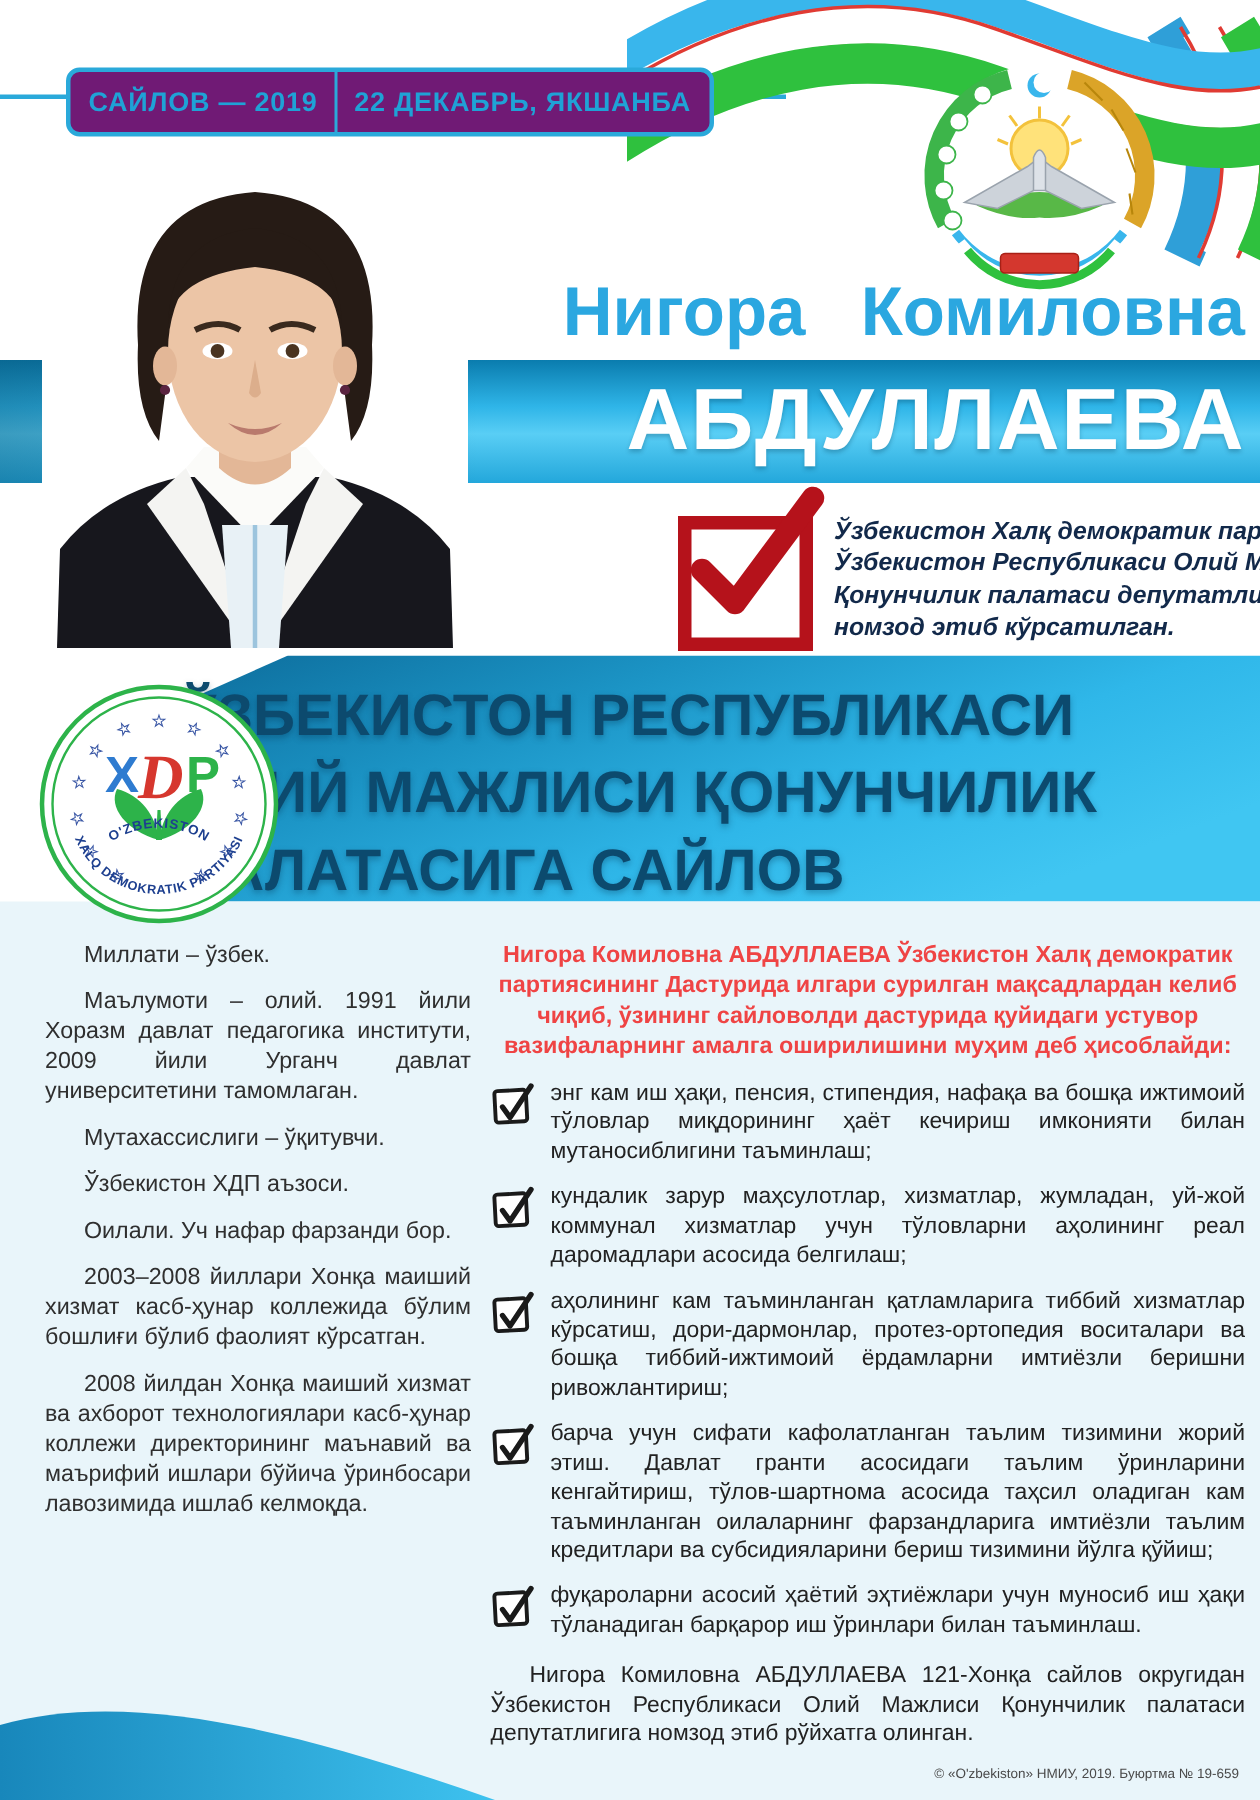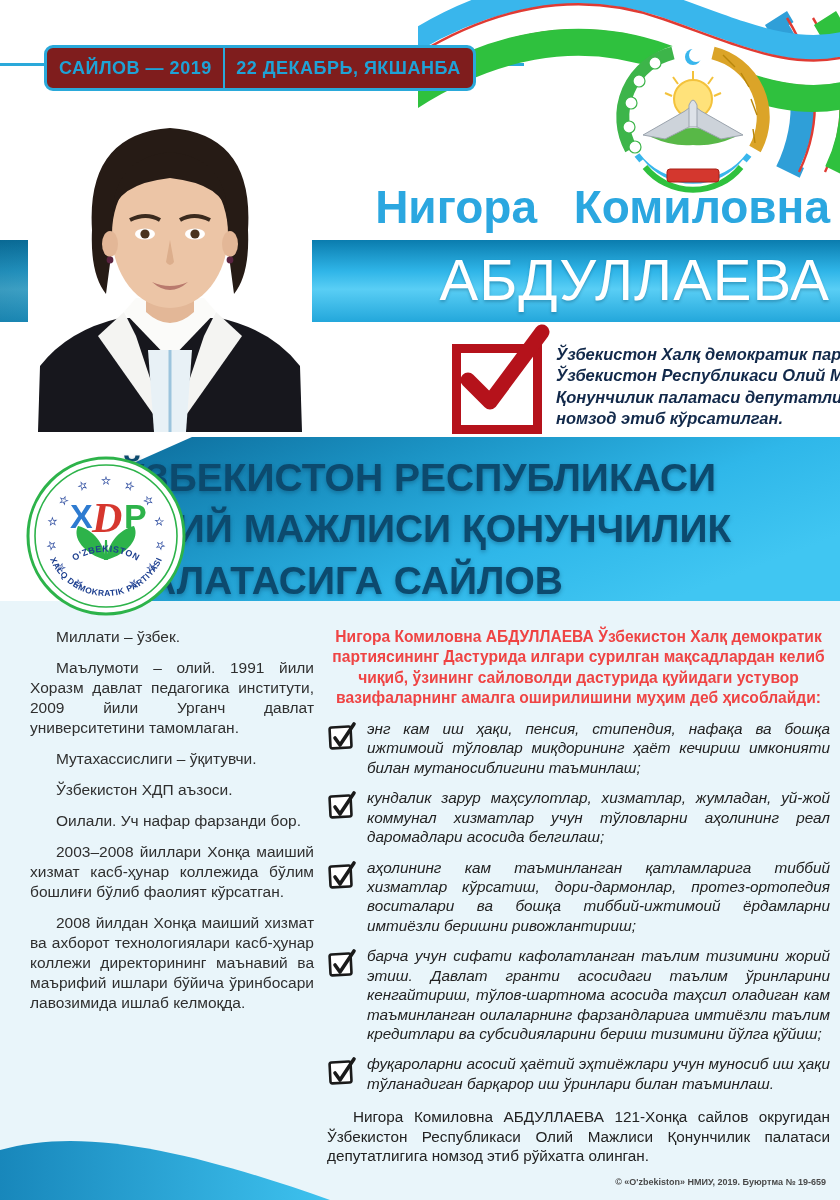--- a/index.html
+++ b/index.html
@@ -6,39 +6,39 @@
   body{
     width:840px;height:1200px;position:relative;overflow:hidden;
     background:#ffffff;
     font-family:"Liberation Sans","DejaVu Sans",sans-serif;
   }
   
   .lower-bg{position:absolute;left:0;top:601px;width:840px;height:599px;background:#e9f5fa;}
   
   .top-line{position:absolute;left:0;top:63px;width:524px;height:3px;background:#2aa9da;}
   .badge{
-    position:absolute;left:44px;top:45px;height:40px;background:#7f1d1d;
+    position:absolute;left:44px;top:45px;height:40px;background:#701a75;
     border:3px solid #2aa9da;border-radius:9px;display:flex;align-items:center;
     padding:0 12px;gap:11px;z-index:5;
   }
   .badge .cell{font-weight:bold;font-size:18px;color:#1fa2d6;letter-spacing:.5px;white-space:nowrap;}
   .badge .sep{width:2.5px;align-self:stretch;background:#2aa9da;}
   
   .name-first{
     position:absolute;right:10px;top:180px;font-size:46px;font-weight:bold;
     color:#2ba7e0;word-spacing:24px;white-space:nowrap;z-index:4;
   }
   .name-band{
     position:absolute;left:0;top:240px;width:840px;height:82px;z-index:2;
     background-image:
       linear-gradient(90deg, rgba(8,73,104,.38) 0%, rgba(8,73,104,0) 38%),
       linear-gradient(180deg,#0a7cae 0%,#2fb5e8 38%,#59cef5 60%,#23a7db 100%);
   }
   .name-last{
-    position:absolute;right:10px;top:246px;font-size:58px;font-weight:normal;
+    position:absolute;right:10px;top:246px;font-size:58px;font-weight:bold;
     color:#ffffff;letter-spacing:1px;white-space:nowrap;z-index:4;
     text-shadow:0 2px 3px rgba(0,60,90,.3);
   }
   
   .photo{position:absolute;left:28px;top:98px;width:284px;height:334px;z-index:6;}
   
   .nom-box{position:absolute;left:452px;top:344px;width:72px;height:72px;border:9px solid #b5121b;background:#fff;z-index:3;}
   .nom-check{position:absolute;left:440px;top:318px;width:120px;height:110px;z-index:4;}
   .nom-text{
     position:absolute;left:556px;top:344px;width:280px;z-index:3;
@@ -57,26 +57,26 @@
   
   .ribbon{position:absolute;left:418px;top:0;width:422px;height:205px;z-index:1;}
   
   .col-left{
     position:absolute;left:30px;top:627px;width:284px;z-index:3;
     font-size:15.5px;line-height:1.29;color:#2f2f2f;text-align:justify;
   }
   .col-left p{margin:0 0 11px 0;text-indent:26px;}
   .col-right{position:absolute;left:327px;top:627px;width:503px;z-index:3;color:#1c1c1c;}
   .intro{font-weight:bold;font-size:15.6px;line-height:1.3;text-align:center;margin-bottom:11px;color:#ef4444;}
-  .item{display:flex;gap:10px;margin-bottom:11px;font-style:italic;}
+  .item{display:flex;gap:10px;margin-bottom:11px;}
   .item svg{flex:0 0 auto;margin-top:1px;}
   .item-text{font-size:15.3px;line-height:1.27;text-align:justify;color:#222;}
   .closing{font-size:15.3px;line-height:1.27;text-align:justify;text-indent:26px;margin-top:14px;color:#222;}
   
-  .imprint{position:absolute;right:14px;bottom:13px;font-size:9px;color:#4a4a4a;z-index:4;font-weight:bold;}
+  .imprint{position:absolute;right:14px;bottom:13px;font-size:9px;color:#4a4a4a;z-index:4;}
   .bottom-wave{position:absolute;left:0;bottom:0;width:330px;height:66px;z-index:2;}
 </style>
 </head>
 <body>
 
 <div class="lower-bg"></div>
 
 <div class="top-line"></div>
 <div class="badge">
   <span class="cell">САЙЛОВ — 2019</span>

